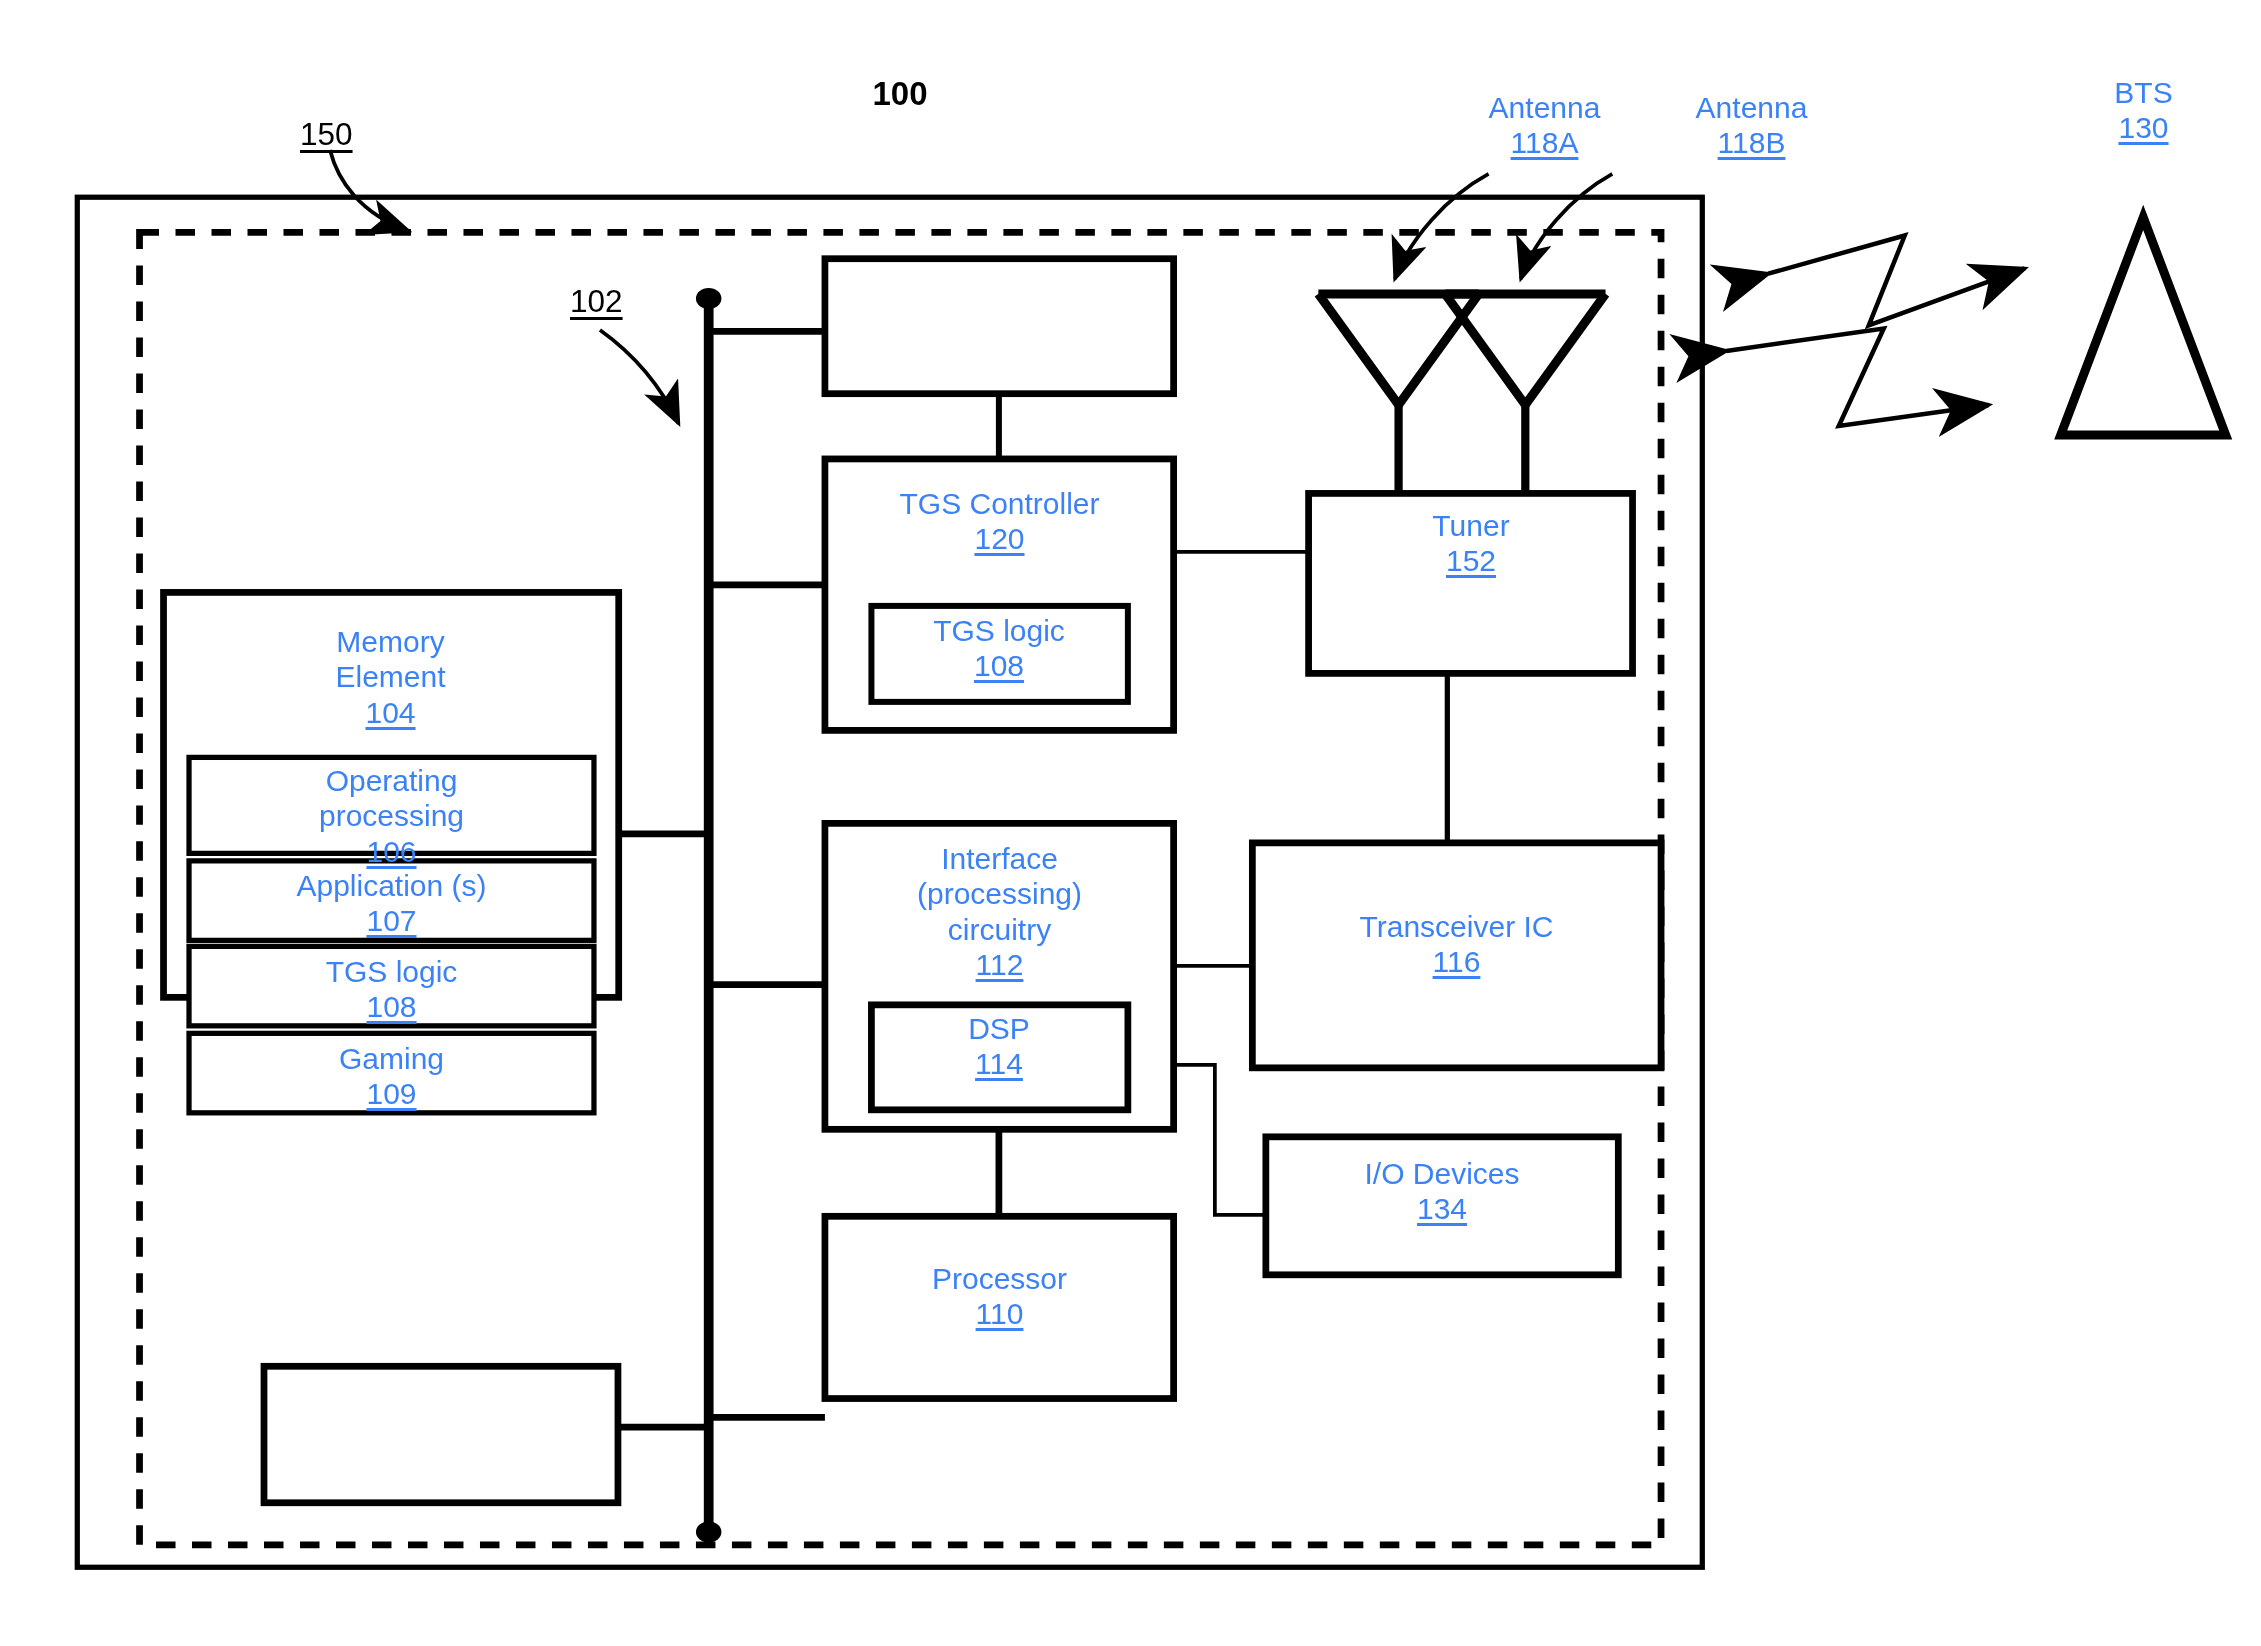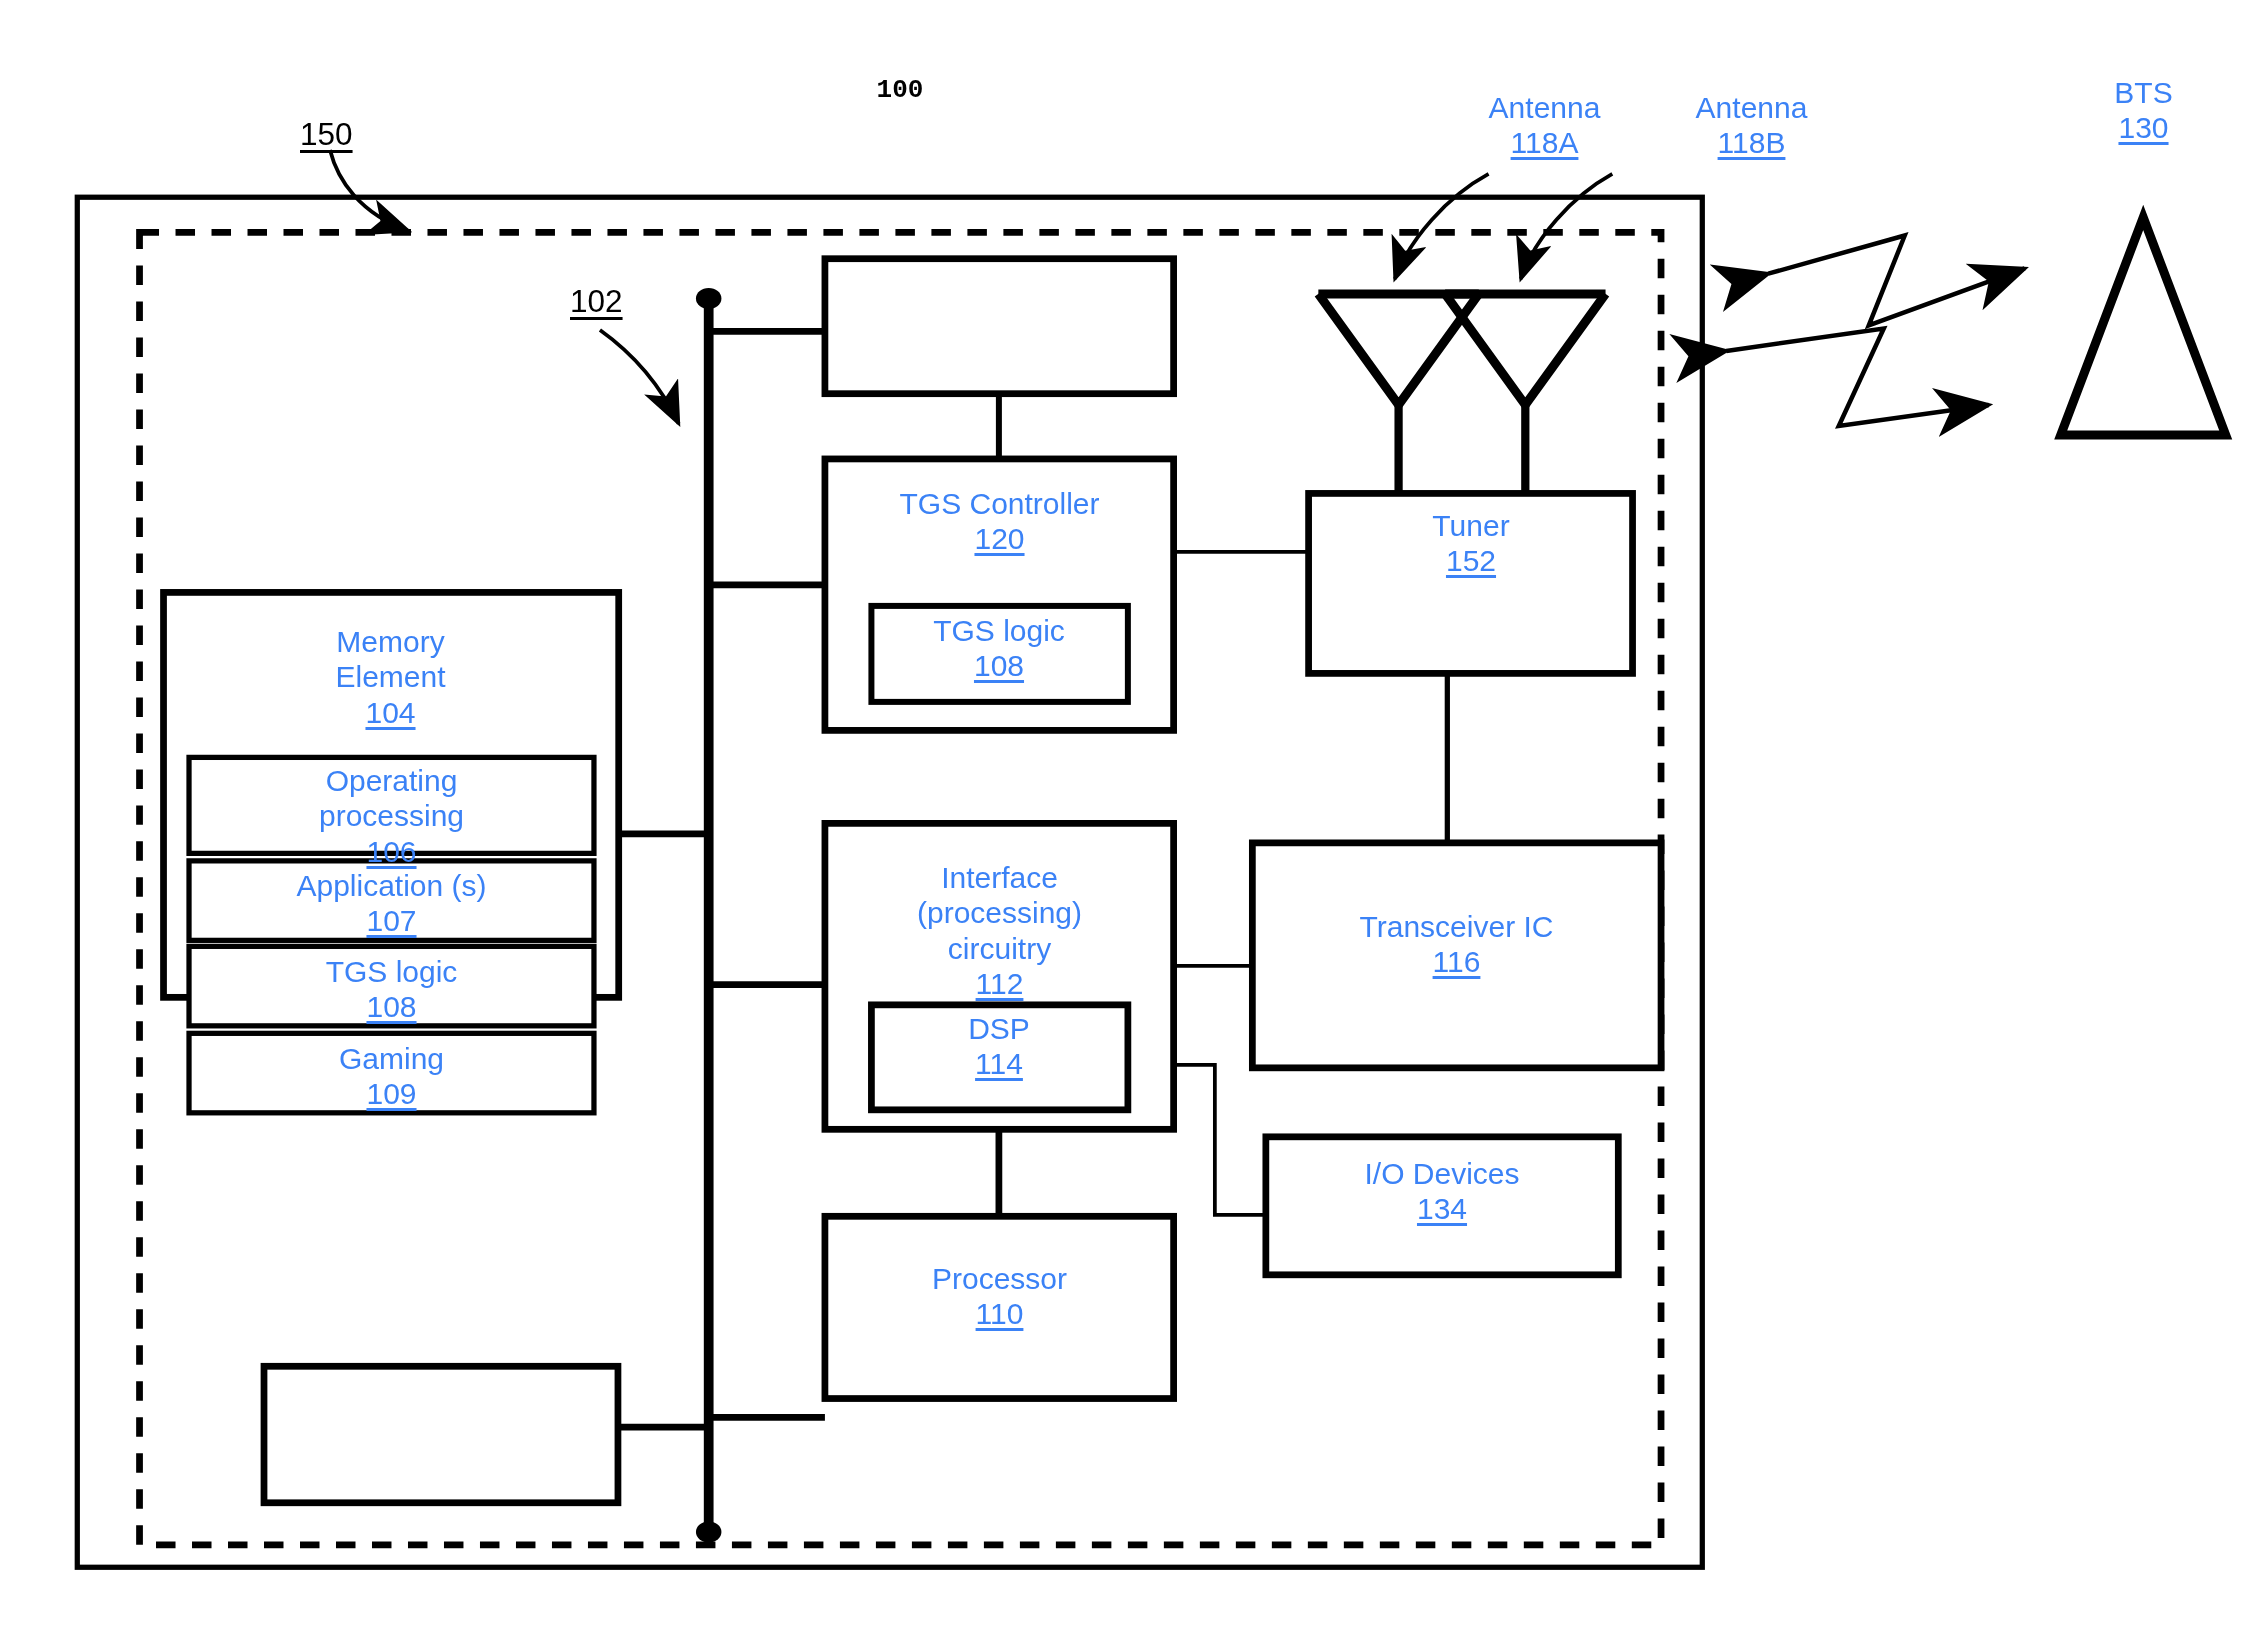--- a/index.html
+++ b/index.html
@@ -4,21 +4,21 @@
 <style>
   html,body{margin:0;padding:0;background:#ffffff;}
   body{width:2261px;height:1646px;position:relative;overflow:hidden;
        font-family:"Liberation Sans","DejaVu Sans",sans-serif;color:#000;}
   #stage{position:absolute;left:0;top:0;width:2261px;height:1646px;}
   svg{position:absolute;left:0;top:0;width:2261px;height:1646px;}
   .lbl{position:absolute;text-align:center;line-height:1.18;font-size:30px;color:#3b82f6;
        font-family:"Liberation Sans","DejaVu Sans",sans-serif;}
   .num{display:block;text-decoration:underline;text-underline-offset:3.7px;}
   .fignum{position:absolute;font-size:31.5px;text-decoration:underline;text-underline-offset:4.5px;}
-  .bold100{position:absolute;font-size:26px;font-weight:bold;font-family:Liberation Mono, monospace;}
+  .bold100{position:absolute;font-size:33px;font-weight:bold;}
 </style>
 </head>
 <body>
 
 <div id="stage">
 
 <svg viewBox="0 0 3015 2195" xmlns="http://www.w3.org/2000/svg">
   <defs>
     <marker id="ah" markerWidth="14" markerHeight="14" refX="11" refY="5" orient="auto" markerUnits="strokeWidth">
       <path d="M0,0 L12,5 L0,10 L3,5 z" fill="#000"></path>
@@ -132,21 +132,21 @@
   <span>TGS logic</span>
   <span class="num">108</span>
 </div>
 
 <div class="lbl" style="left:189px;top:1041px;width:405px;">
   <span>Gaming</span>
   <span class="num">109</span>
 </div>
 
 
-<div class="lbl" style="left:825px;top:841px;width:349px;margin-top:19px;">
+<div class="lbl" style="left:825px;top:841px;width:349px;">
   <span>Interface</span><br>
   <span>(processing)</span><br>
   <span>circuitry</span>
   <span class="num">112</span>
 </div>
 
 <div class="lbl" style="left:871px;top:1011px;width:256px;">
   <span>DSP</span>
   <span class="num">114</span>
 </div>

